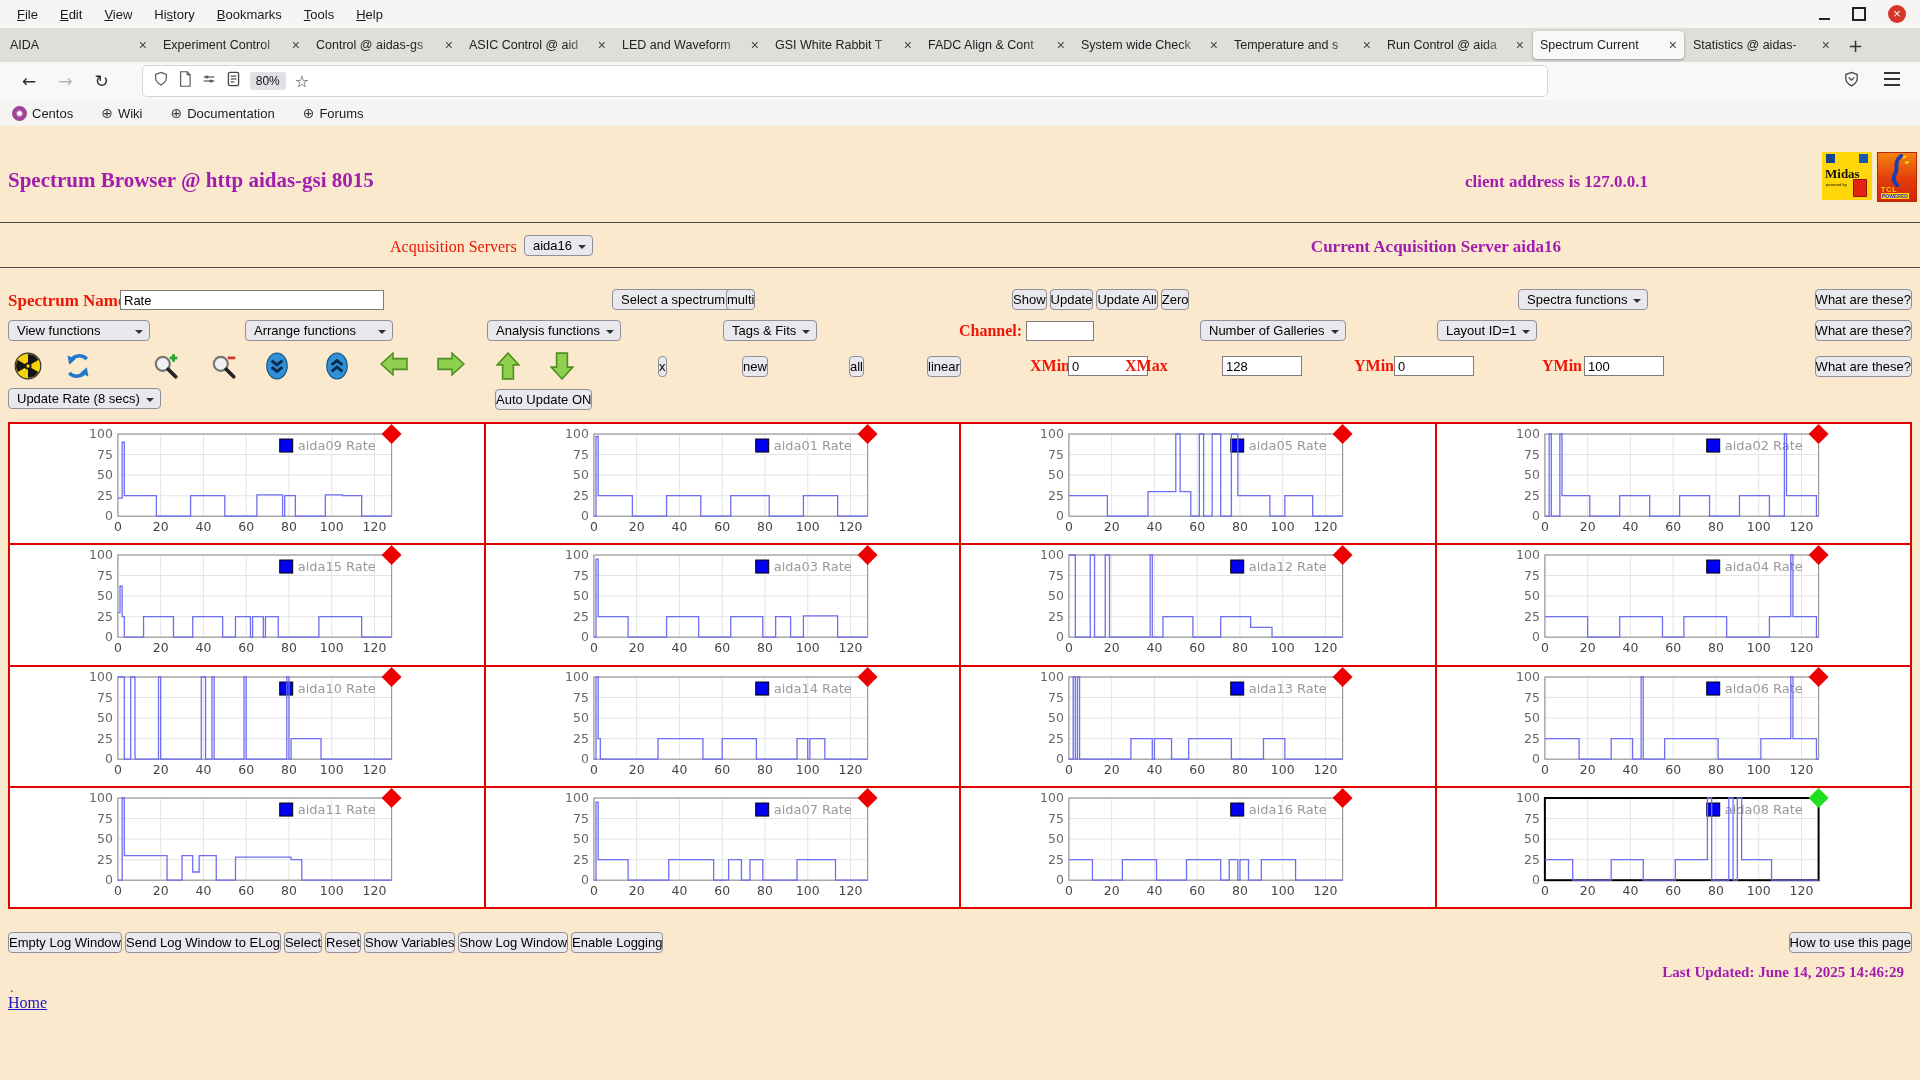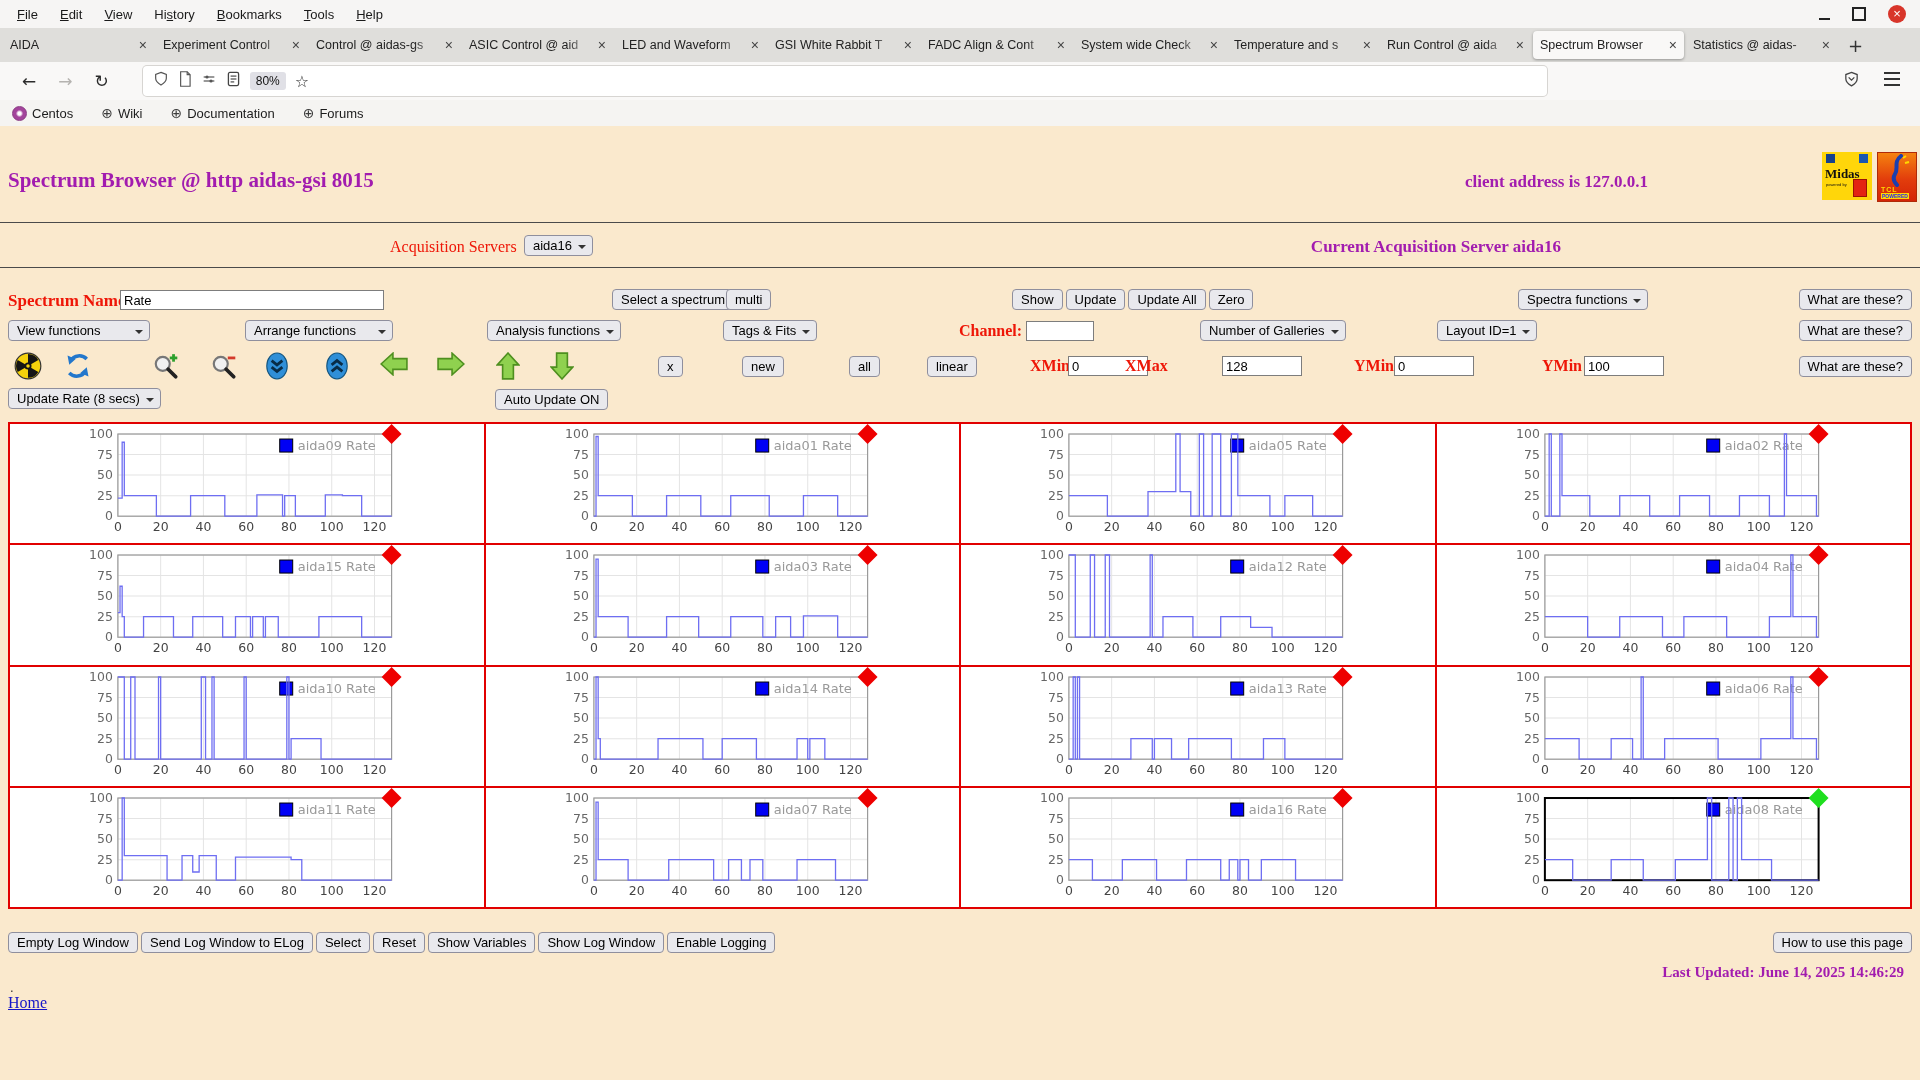--- a/index.html
+++ b/index.html
@@ -65,21 +65,21 @@
             position:relative;overflow:hidden;border:1px solid #b02a08;}
   .tcl-logo svg{position:absolute;top:1px;left:3px;}
   .tcl-logo .t-t{position:absolute;bottom:8px;left:3px;font-size:7px;font-weight:bold;color:#ffd900;letter-spacing:1px;}
   .tcl-logo .t-p{position:absolute;bottom:2px;left:3px;font-size:5px;font-weight:bold;color:#2a2aee;background:#ffd900;padding:0 1px;}
   .hr{position:absolute;left:0;right:0;border-top:1px solid #4a4a4a;height:0;}
 
   .row{position:absolute;left:0;right:0;height:26px;}
   .rlabel{font-size:16px;font-family:"Liberation Serif",serif;color:#ee1607;}
   .bold{font-weight:bold;}
   .btn{display:inline-block;background:#e9e9ed;border:1px solid #8f8f9d;border-radius:4px;
-       padding:2px 8px;font-size:13px;color:#000;white-space:nowrap;}
+       padding:2px 0;font-size:13px;color:#000;white-space:nowrap;}
   .btn-group{display:flex;gap:3px;position:absolute;}
   .select{position:absolute;background:#e9e9ed;border:1px solid #8f8f9d;border-radius:4px;
           padding:2px 20px 2px 8px;font-size:13px;color:#000;white-space:nowrap;}
   .select::after{content:"";position:absolute;right:6px;top:9px;border:4px solid transparent;border-top-color:#333;}
   .txt{position:absolute;background:#fff;border:1px solid #7d7d7d;height:18px;font-size:13px;padding:0 3px;}
 
   .icon{position:absolute;top:0;width:28px;height:28px;}
 
   .chart-grid{position:absolute;left:8px;top:296px;width:1904px;height:487px;
               display:grid;grid-template-columns:repeat(4,1fr);grid-template-rows:repeat(4,1fr);
@@ -150,21 +150,21 @@
       </div>
       <div class="tab">
         <span class="tab-title">Temperature and s</span>
         <span class="tab-close">×</span>
       </div>
       <div class="tab">
         <span class="tab-title">Run Control @ aida</span>
         <span class="tab-close">×</span>
       </div>
       <div class="tab active">
-        <span class="tab-title">Spectrum Browser</span>
+        <span class="tab-title">Spectrum Current</span>
         <span class="tab-close">×</span>
       </div>
       <div class="tab">
         <span class="tab-title">Statistics @ aidas-</span>
         <span class="tab-close">×</span>
       </div>
       <span class="newtab glyph">+</span>
   </div>
 
   <div class="navbar">

